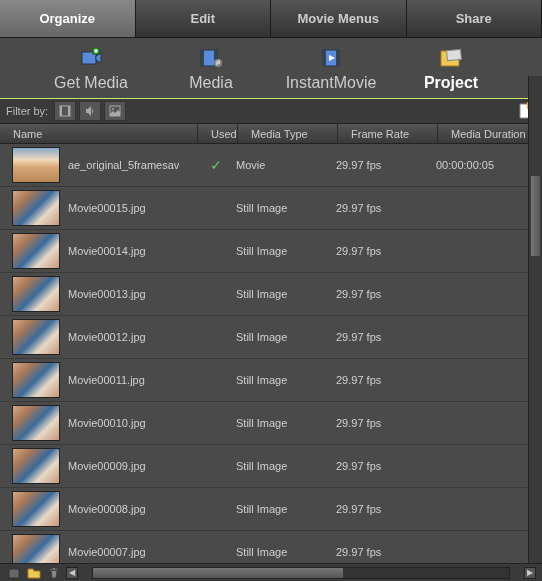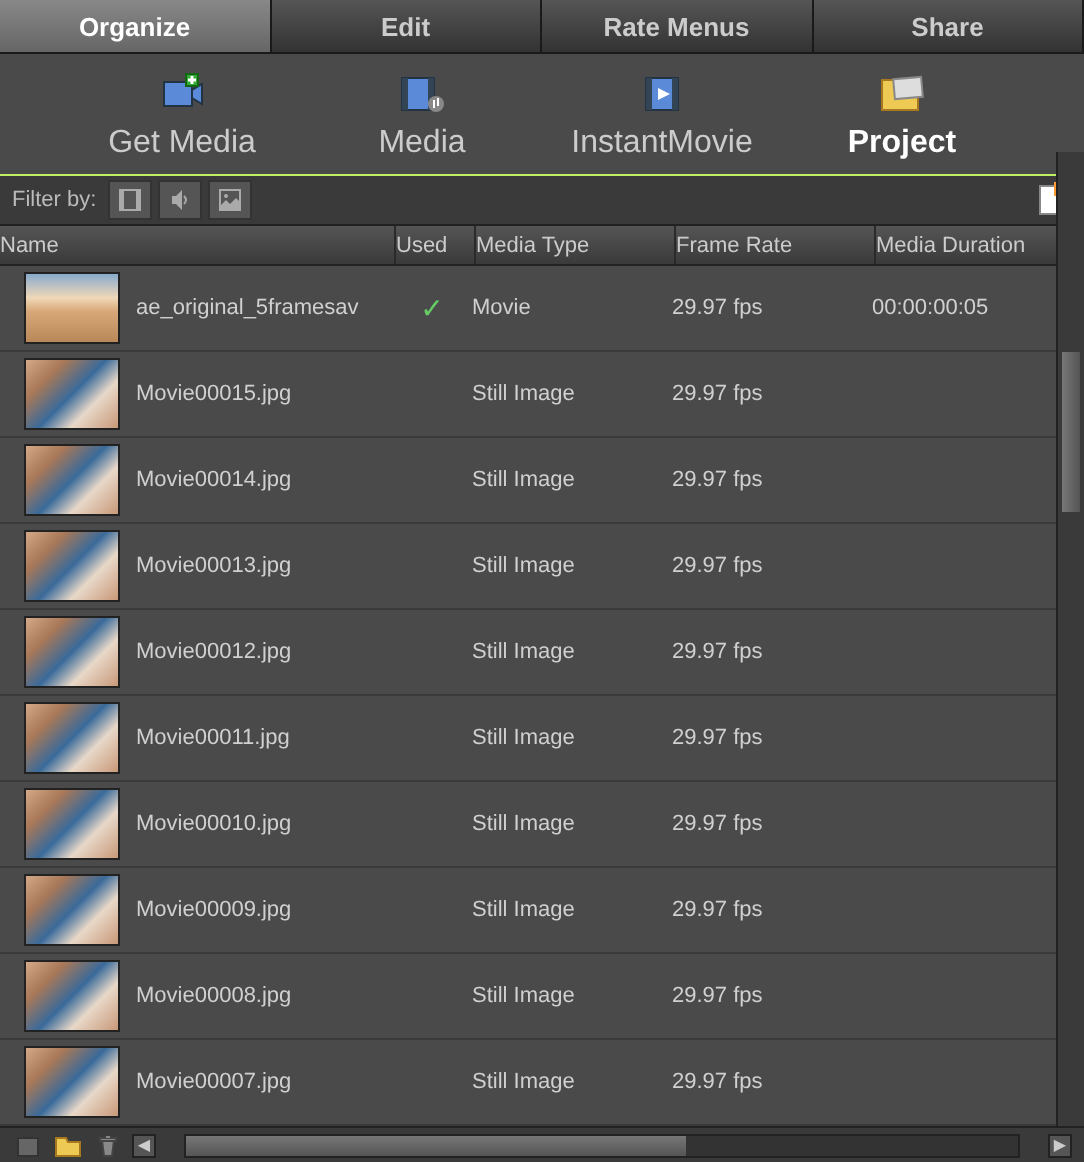--- a/index.html
+++ b/index.html
@@ -8,21 +8,21 @@
   height: 581px;
   background: #4a4a4a;
   font-family: Tahoma, Arial, sans-serif;
   font-size: 11px;
   color: #d0d0d0;
   overflow: hidden;
 }
 .tabs {
   display: flex;
   background: #b91c1c;
-  height: 27px;
+  height: 38px;
   border-bottom: 1px solid #1a1a1a;
 }
 .tab {
   flex: 1;
   display: flex;
   align-items: center;
   justify-content: center;
   font-size: 13px;
   font-weight: bold;
   color: #ccc;
@@ -91,21 +91,21 @@
   align-items: center;
   justify-content: center;
 }
 .headers {
   display: flex;
   height: 20px;
   background: linear-gradient(to bottom, #555, #3a3a3a);
   border-bottom: 1px solid #222;
 }
 .hcol {
-  padding: 3px 0;
+  padding: 3px 13px;
   border-right: 1px solid #2a2a2a;
   color: #ccc;
   display: flex;
   align-items: center;
 }
 .col-name { width: 198px; }
 .col-used { width: 40px; }
 .col-type { width: 100px; }
 .col-fr { width: 100px; }
 .col-dur { flex: 1; }
@@ -200,21 +200,21 @@
   right: 2px;
   background: linear-gradient(to right, #777, #555);
 }
 </style>
 </head>
 <body>
 
 <div class="tabs">
   <div class="tab active">Organize</div>
   <div class="tab">Edit</div>
-  <div class="tab">Rate Menus</div>
+  <div class="tab">Movie Menus</div>
   <div class="tab">Share</div>
 </div>
 
 <div class="toolbar">
   <div class="tool">
     <div class="tool-icon">
       <svg width="24" height="24" viewBox="0 0 24 24">
           <rect x="3" y="6" width="14" height="12" fill="#5a8ad8" stroke="#234" stroke-width="1"></rect>
           <path d="M17 10 L22 7 L22 17 L17 14 Z" fill="#5a8ad8" stroke="#234"></path>
           <rect x="14" y="2" width="6" height="6" fill="#3a3" stroke="#161"></rect>

